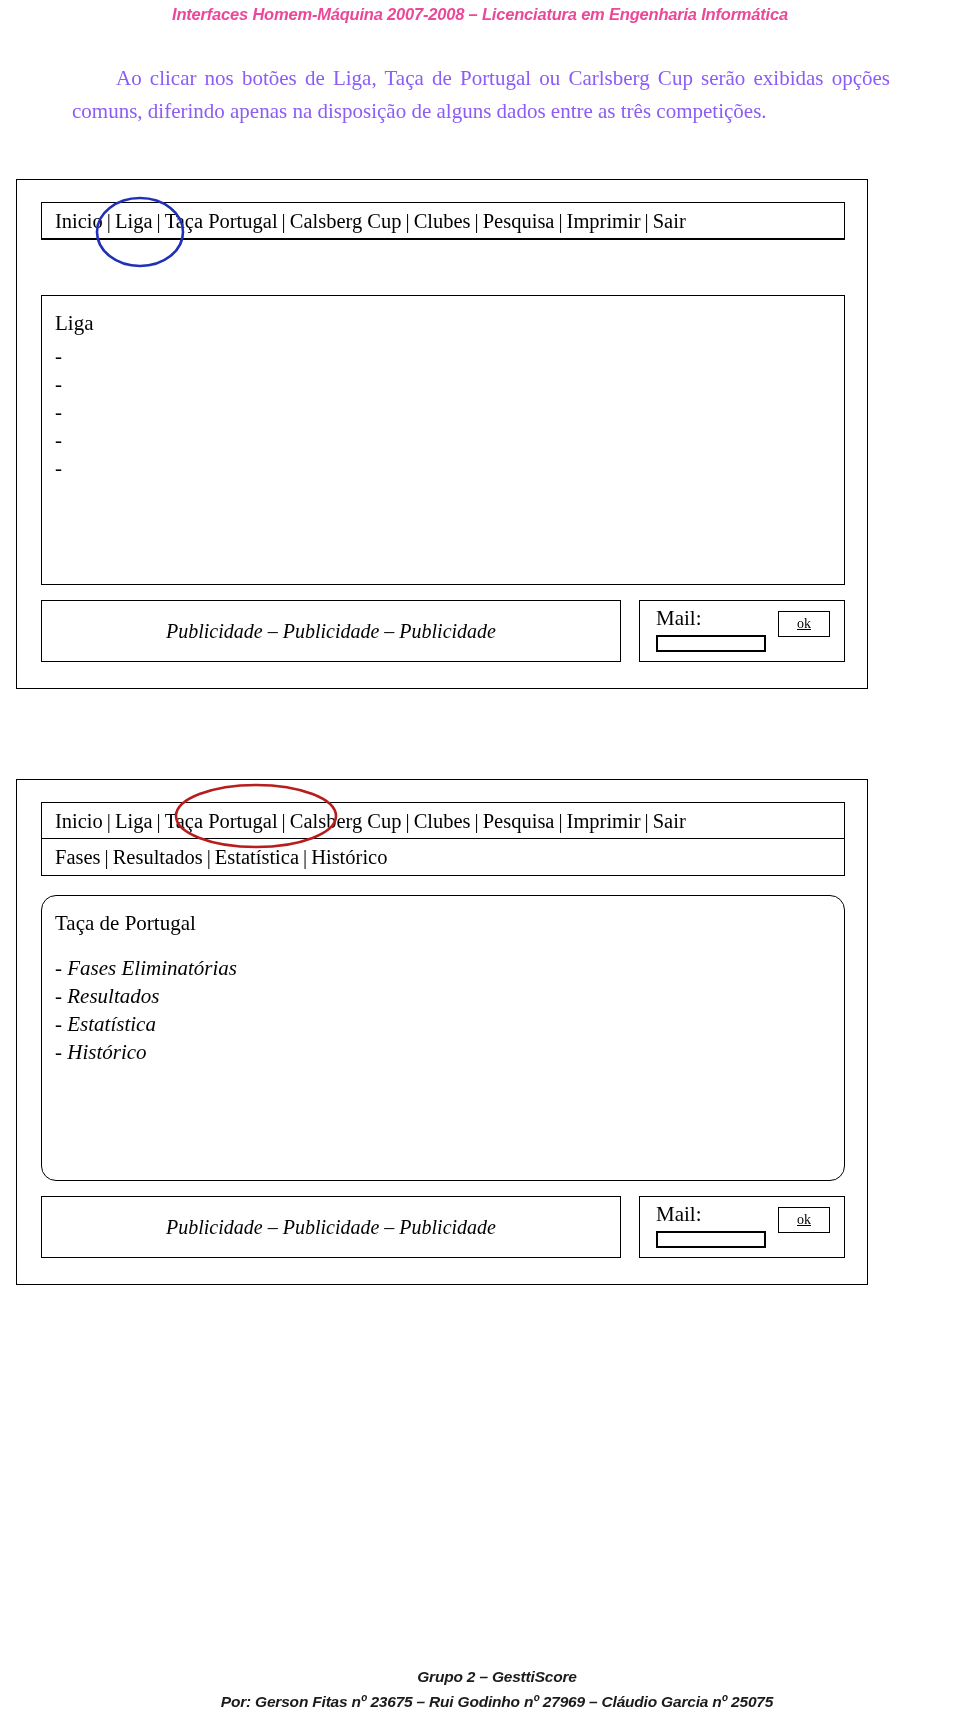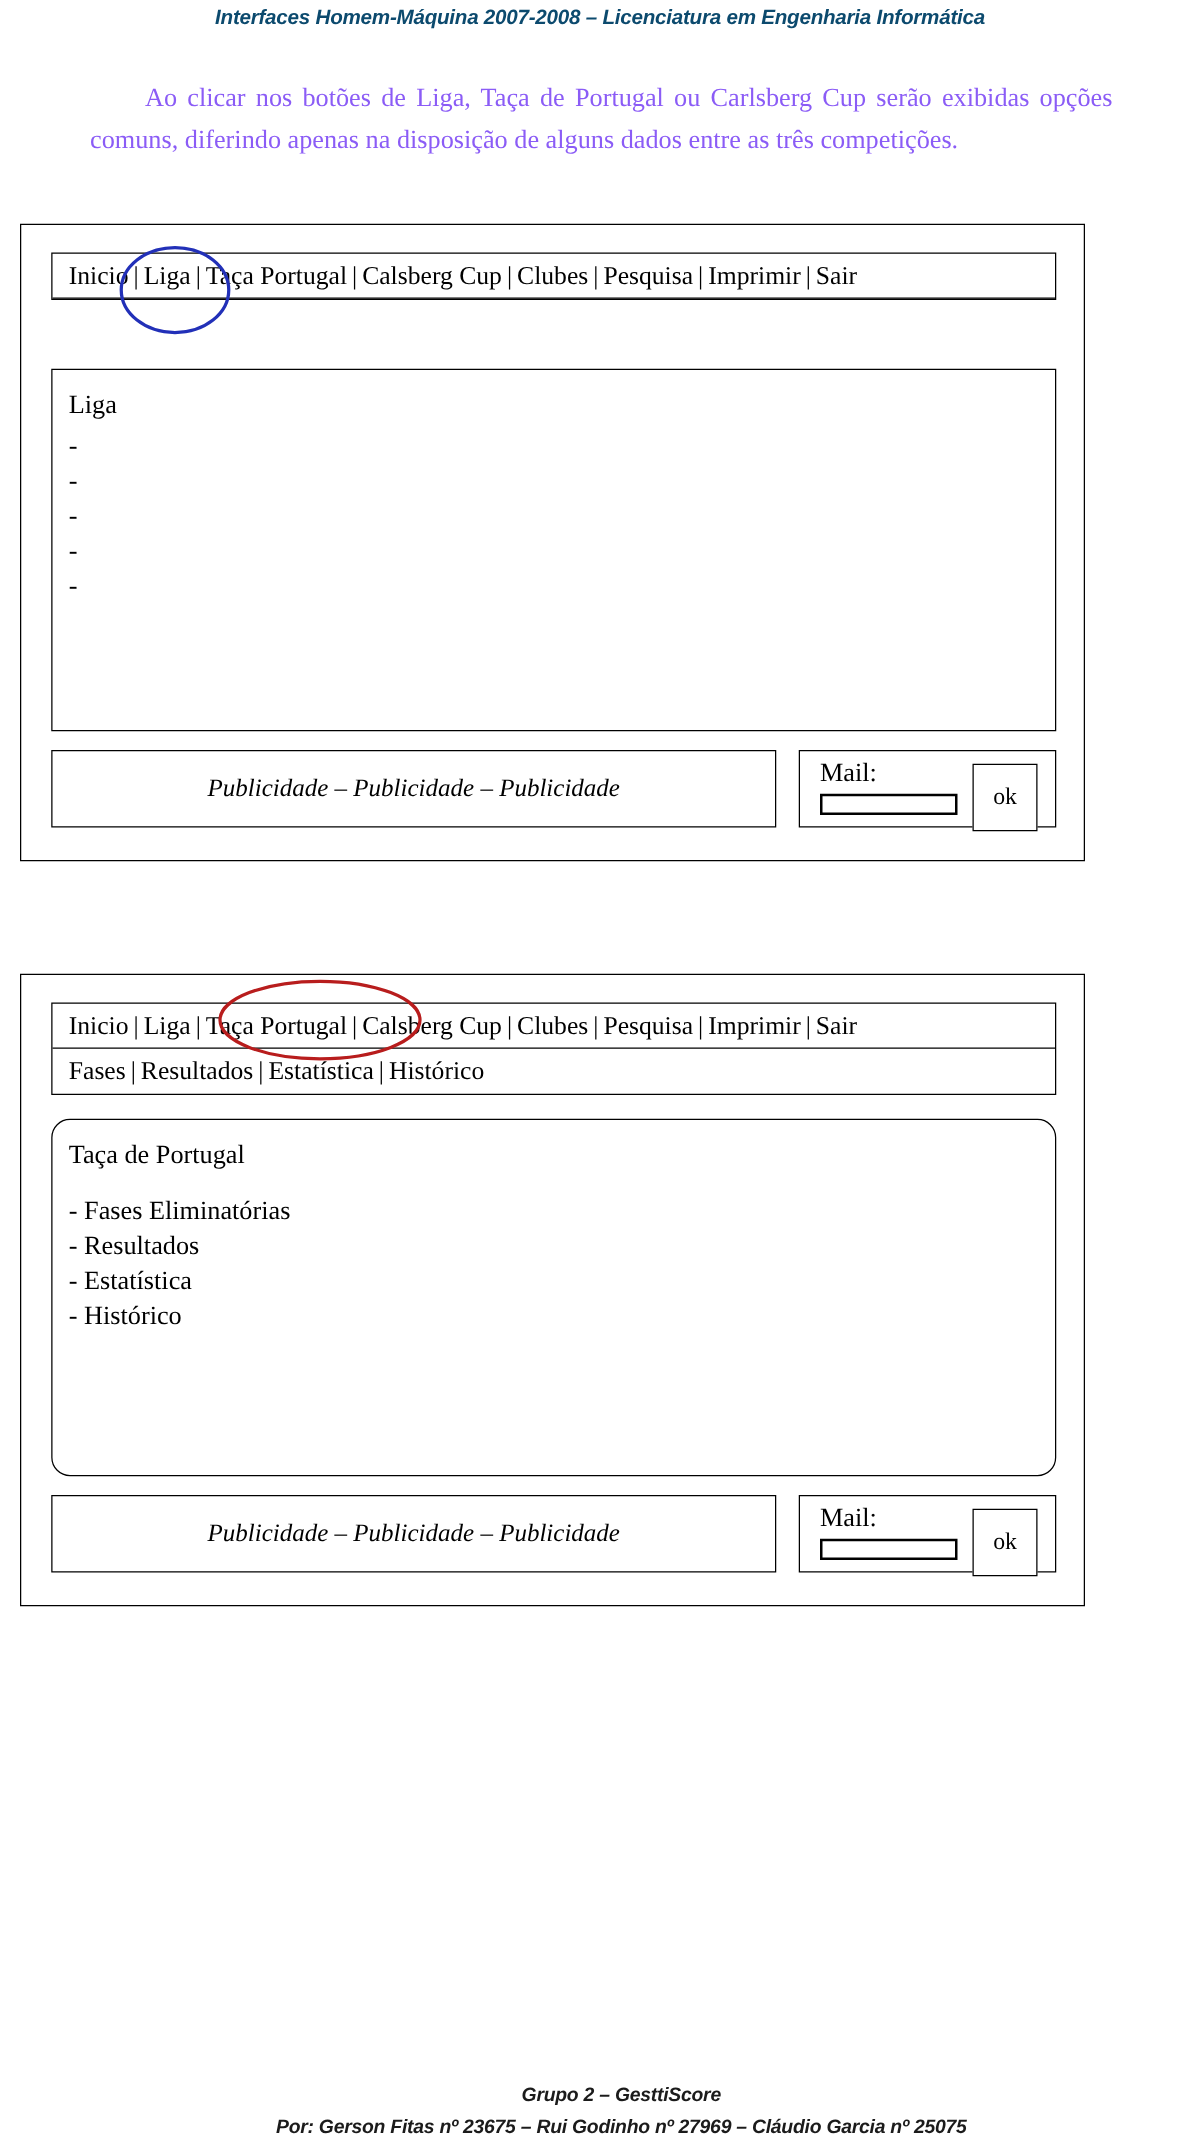--- a/index.html
+++ b/index.html
@@ -21,21 +21,21 @@
     position: absolute;
     top: 5px;
     left: 0;
     width: 960px;
     text-align: center;
     font-family: "Liberation Sans", sans-serif;
     font-style: italic;
     font-weight: bold;
     font-size: 16.5px;
     letter-spacing: -0.2px;
-    color: #0c4a6e;
+    color: #ec4899;
     white-space: nowrap;
   }
 
   
   .intro {
     position: absolute;
     top: 62px;
     left: 72px;
     width: 818px;
     font-family: "Liberation Serif", serif;
@@ -94,21 +94,21 @@
     line-height: 30px;
     margin-bottom: 4px;
   }
   .panel-list { margin: 0; padding: 0; list-style: none; }
   .panel-list li {
     font-size: 21px;
     line-height: 28px;
   }
   #mockup-liga .panel-list li { line-height: 28px; }
   #mockup-taca .panel-list { margin-top: 16px; }
-  #mockup-taca .panel-list li { line-height: 28px; }
+  #mockup-taca .panel-list li { line-height: 28px; font-style: italic; }
 
   
   .bottom-strip {
     position: absolute;
     left: 24px;
     width: 804px;
     height: 62px;
   }
   #mockup-liga .bottom-strip { top: 420px; }
   #mockup-taca .bottom-strip { top: 416px; }
@@ -155,28 +155,29 @@
     height: 17px;
     border: 2px solid #000;
     background: #fff;
     box-sizing: border-box;
   }
   .mail-ok {
     position: absolute;
     right: 14px;
     top: 10px;
     width: 52px;
-    height: 54px;
+    height: 26px;
     border: 1.5px solid #000;
     background: #fff;
     box-sizing: border-box;
     display: flex;
     align-items: center;
     justify-content: center;
-    font-size: 19px;
+    font-size: 14px;
+    text-decoration: underline;
   }
 
   
   .annot {
     position: absolute;
     pointer-events: none;
   }
   #annot-liga {
     left: 94px;
     top: 196px;

